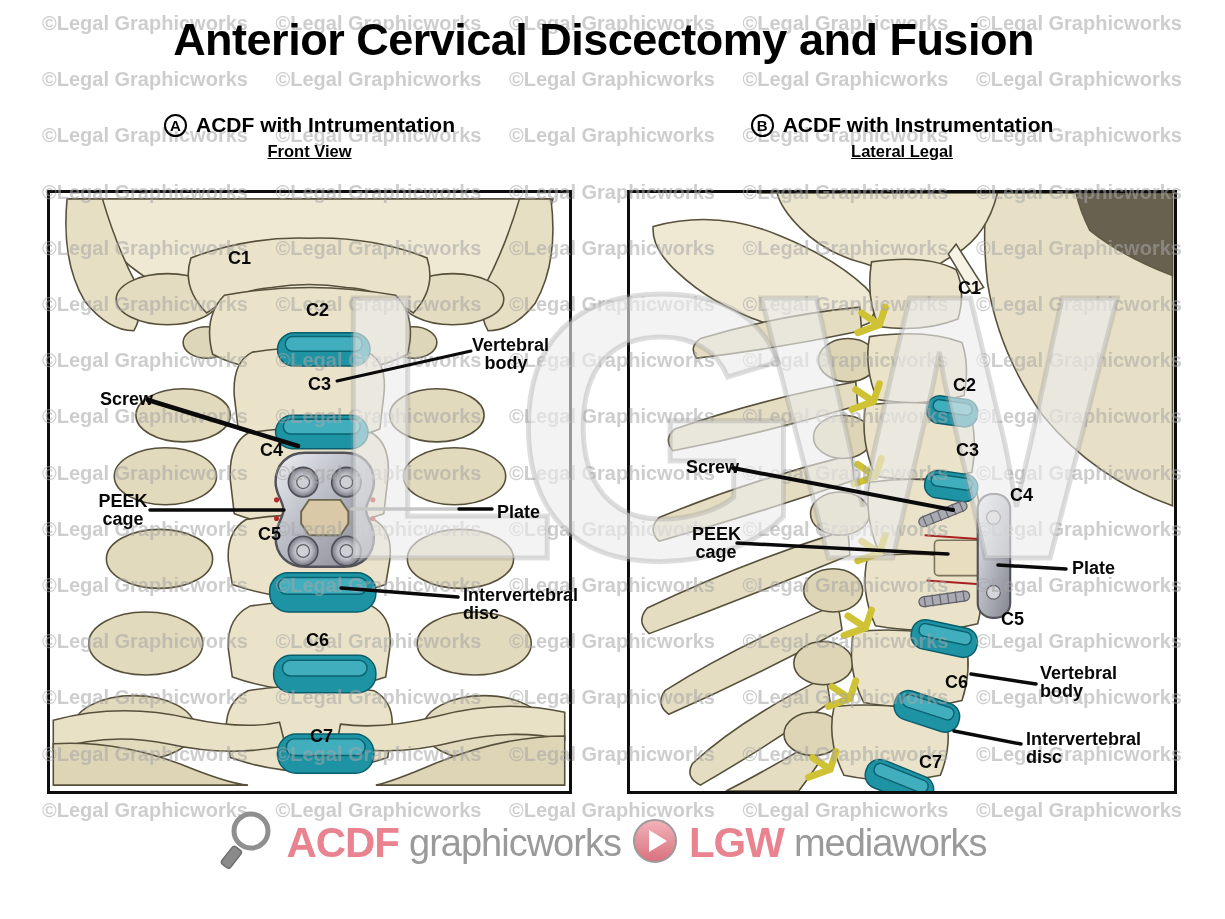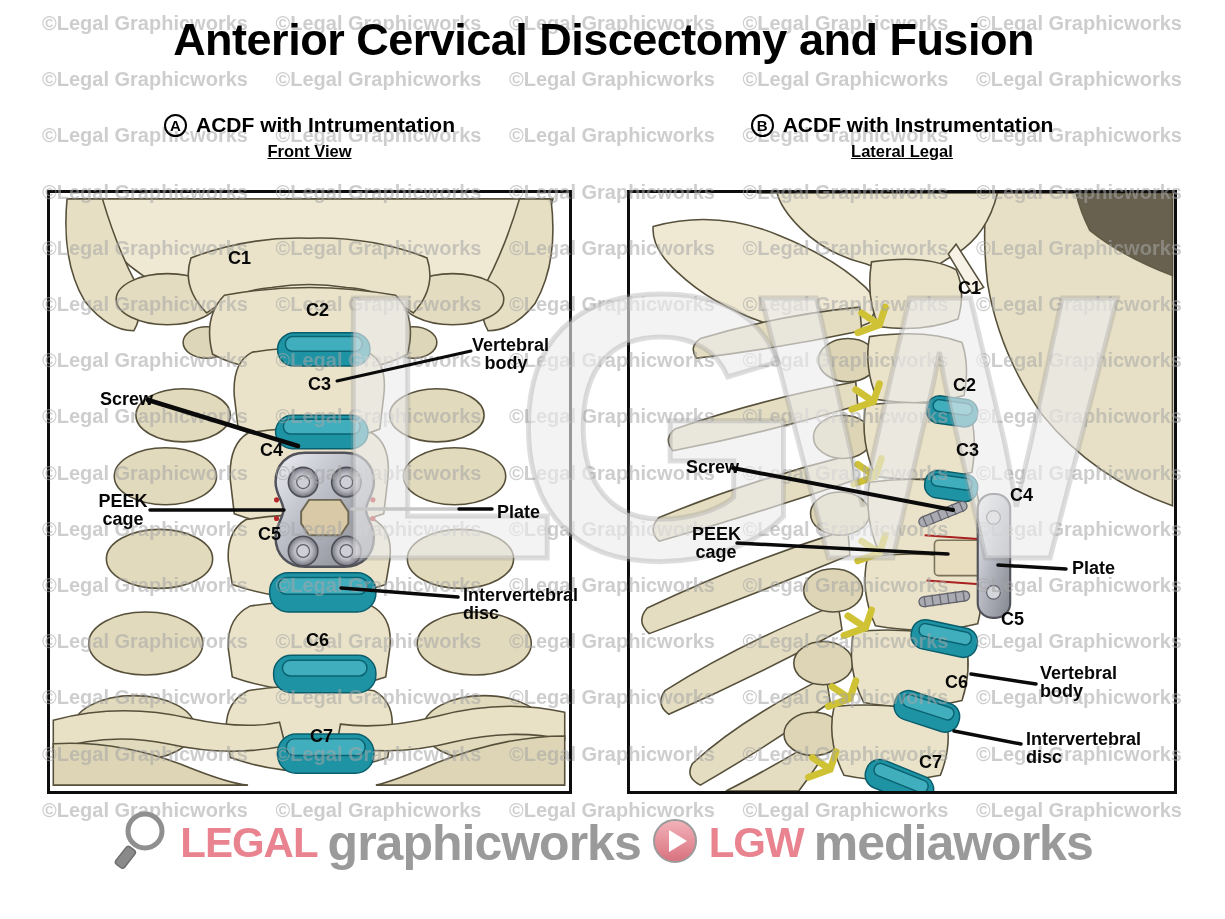--- a/index.html
+++ b/index.html
@@ -33,21 +33,21 @@
   .panel svg{display:block;width:100%;height:100%;}
   
   #leader-svg{position:absolute;inset:0;width:1225px;height:919px;z-index:6;pointer-events:none;}
   #labels{position:absolute;inset:0;z-index:7;pointer-events:none;border-radius:21px;}
   .lbl{position:absolute;font-size:18px;font-weight:700;color:#070707;line-height:1.02;
       white-space:pre-line;}
   
   #footer{position:absolute;left:0;right:0;top:814px;z-index:7;display:flex;
       align-items:center;justify-content:center;gap:10px;height:58px;}
   .brand-accent{font-size:42px;font-weight:700;color:var(--pink,#e8838f);letter-spacing:-1px;}
-  .brand-rest{font-size:50px;font-weight:700;color:var(--gray-brand,#9a9a9a);letter-spacing:-1px;}
+  .brand-rest{font-size:38px;font-weight:400;color:var(--gray-brand,#9a9a9a);letter-spacing:-1px;}
   #tagline{position:absolute;left:0;right:0;top:870px;z-index:7;text-align:center;
       font-size:25px;font-weight:400;color:#8d8d8d;}
   .icon{display:inline-block;}
 </style>
 </head>
 <body>
 
 <div id="page">
 
   <div id="title">Anterior Cervical Discectomy and Fusion</div>
@@ -396,21 +396,21 @@
       <div class="lbl" style="left: 919px; top: 753px; text-align: left;">C7</div>
     </div>
 
   <div id="footer">
     <span class="icon">
       <svg width="56" height="62" viewBox="0 0 56 62">
         <circle cx="31" cy="21" r="17" fill="#fff" stroke="#8f8f8f" stroke-width="5"></circle>
         <rect x="6" y="36" width="11" height="22" rx="3" fill="#8a8a8a" stroke="#6e6e6e" stroke-width="1.5" transform="rotate(38 11 47)"></rect>
       </svg>
     </span>
-    <span class="brand-accent">LEGAL</span>
+    <span class="brand-accent">ACDF</span>
     <span class="brand-rest">graphicworks</span>
     <span class="icon">
       <svg width="48" height="48" viewBox="0 0 48 48">
         <defs>
             <linearGradient id="playg" x1="0" y1="0" x2="0" y2="1">
           <stop offset="0" stop-color="#f3b3ba"></stop>
               <stop offset="1" stop-color="#d8717e"></stop>
         </linearGradient>
           </defs>
         <circle cx="24" cy="24" r="21" fill="url(#playg)" stroke="#9b9b9b" stroke-width="2"></circle>

